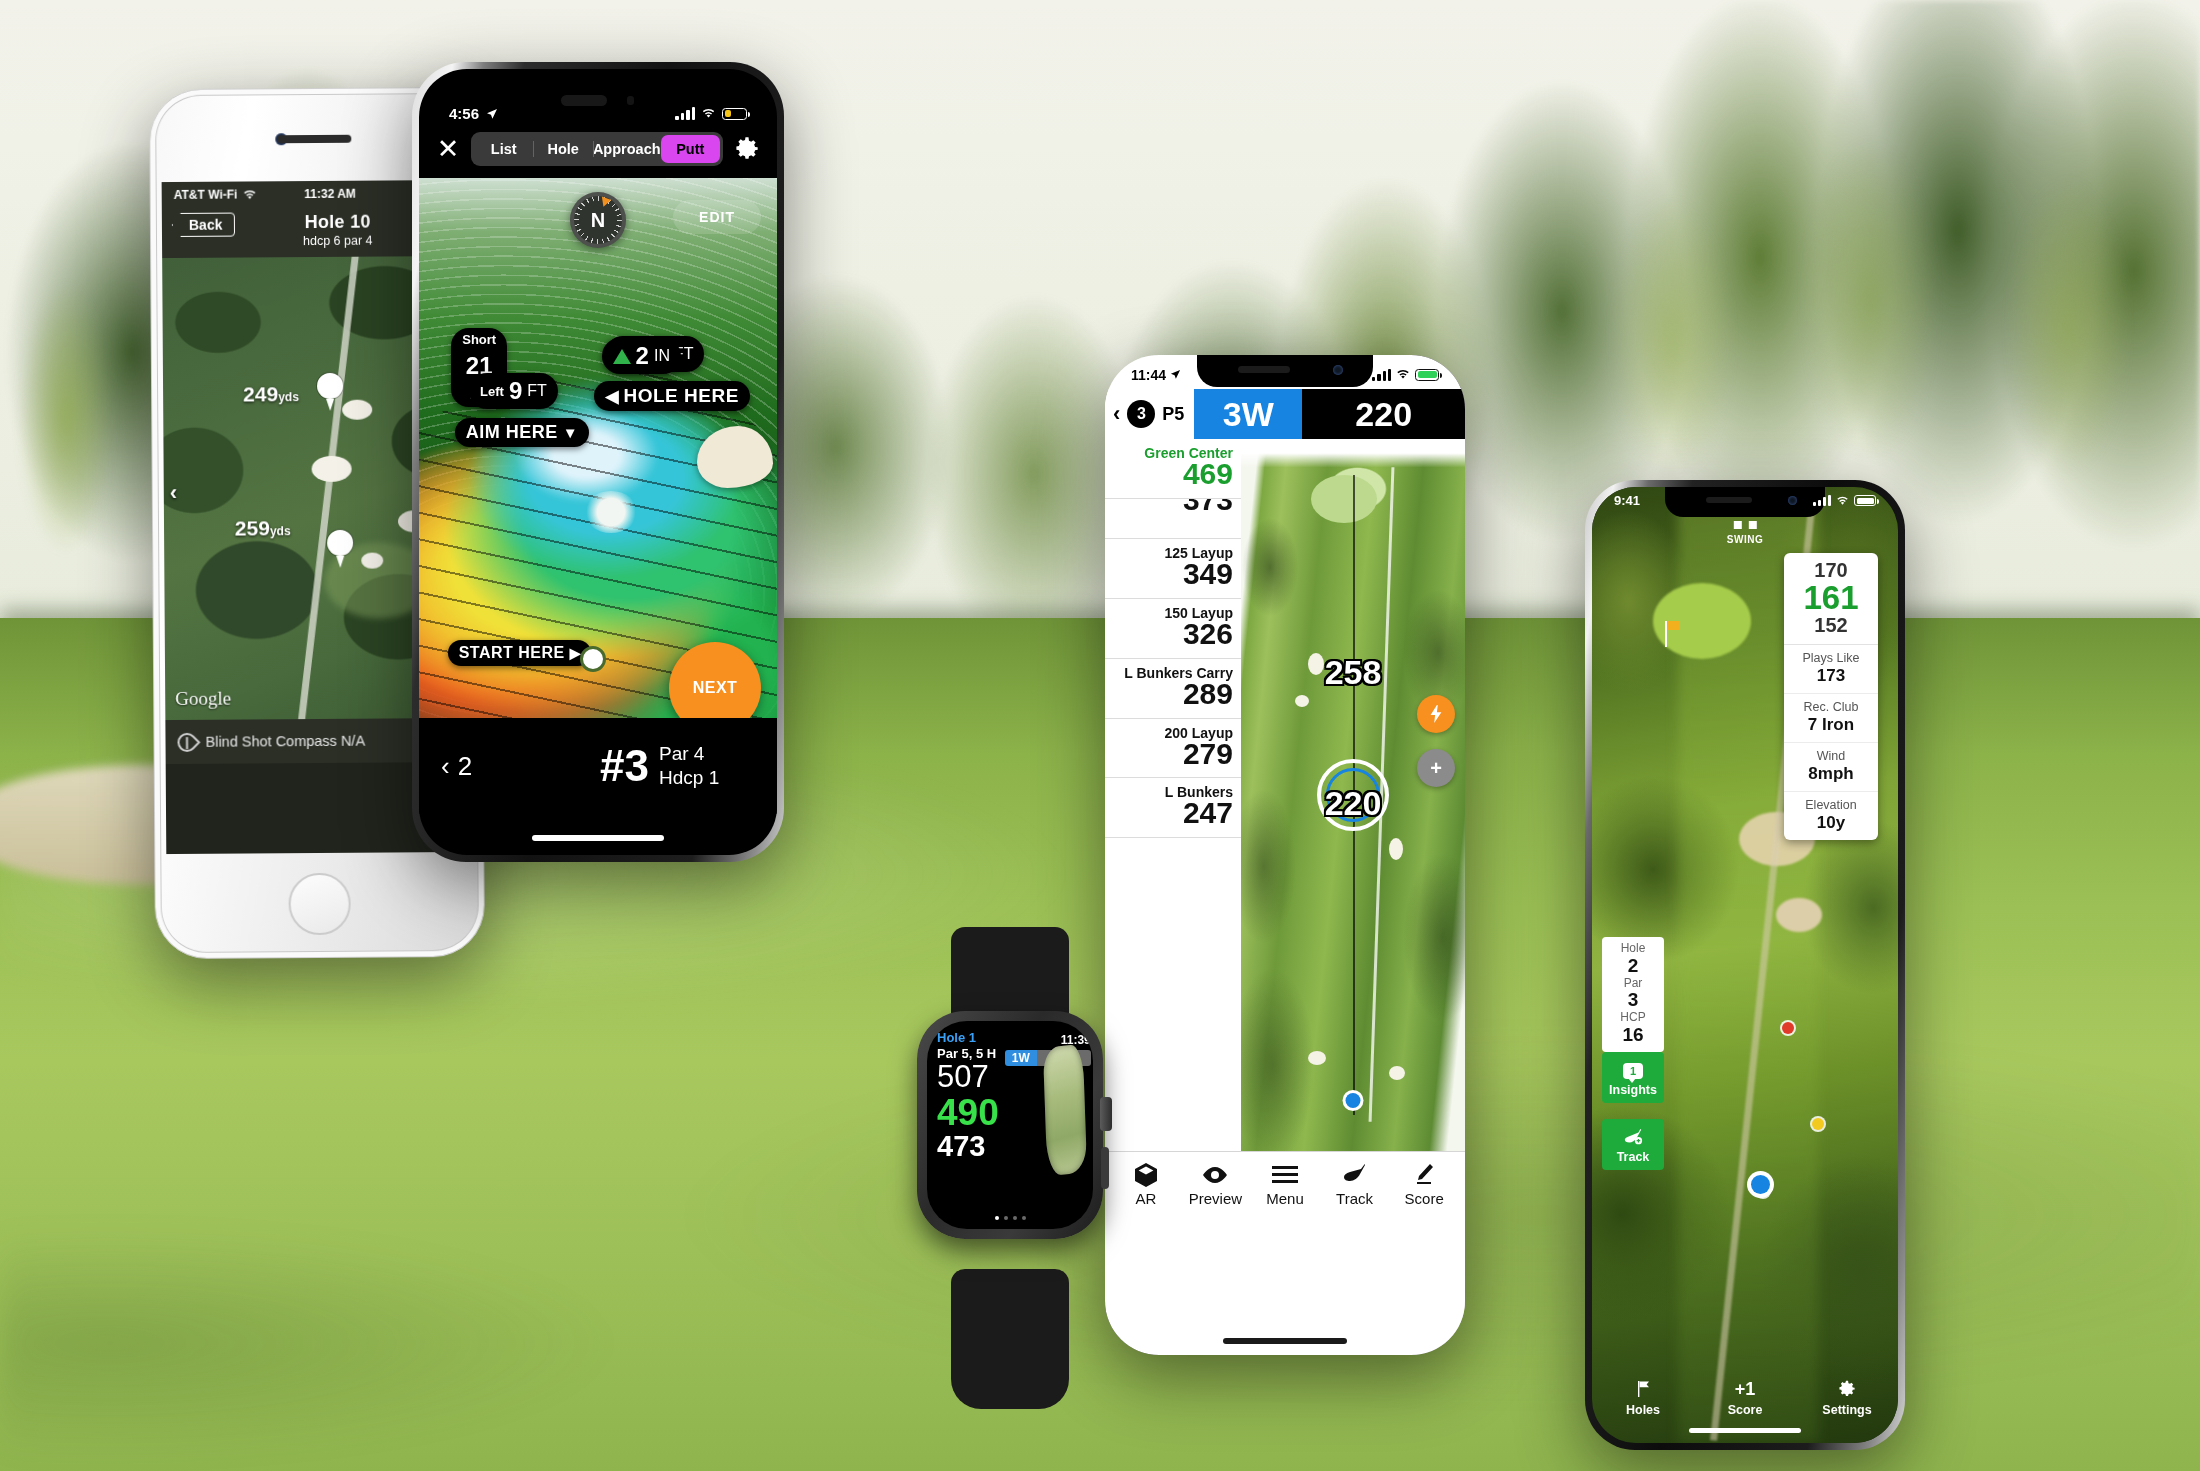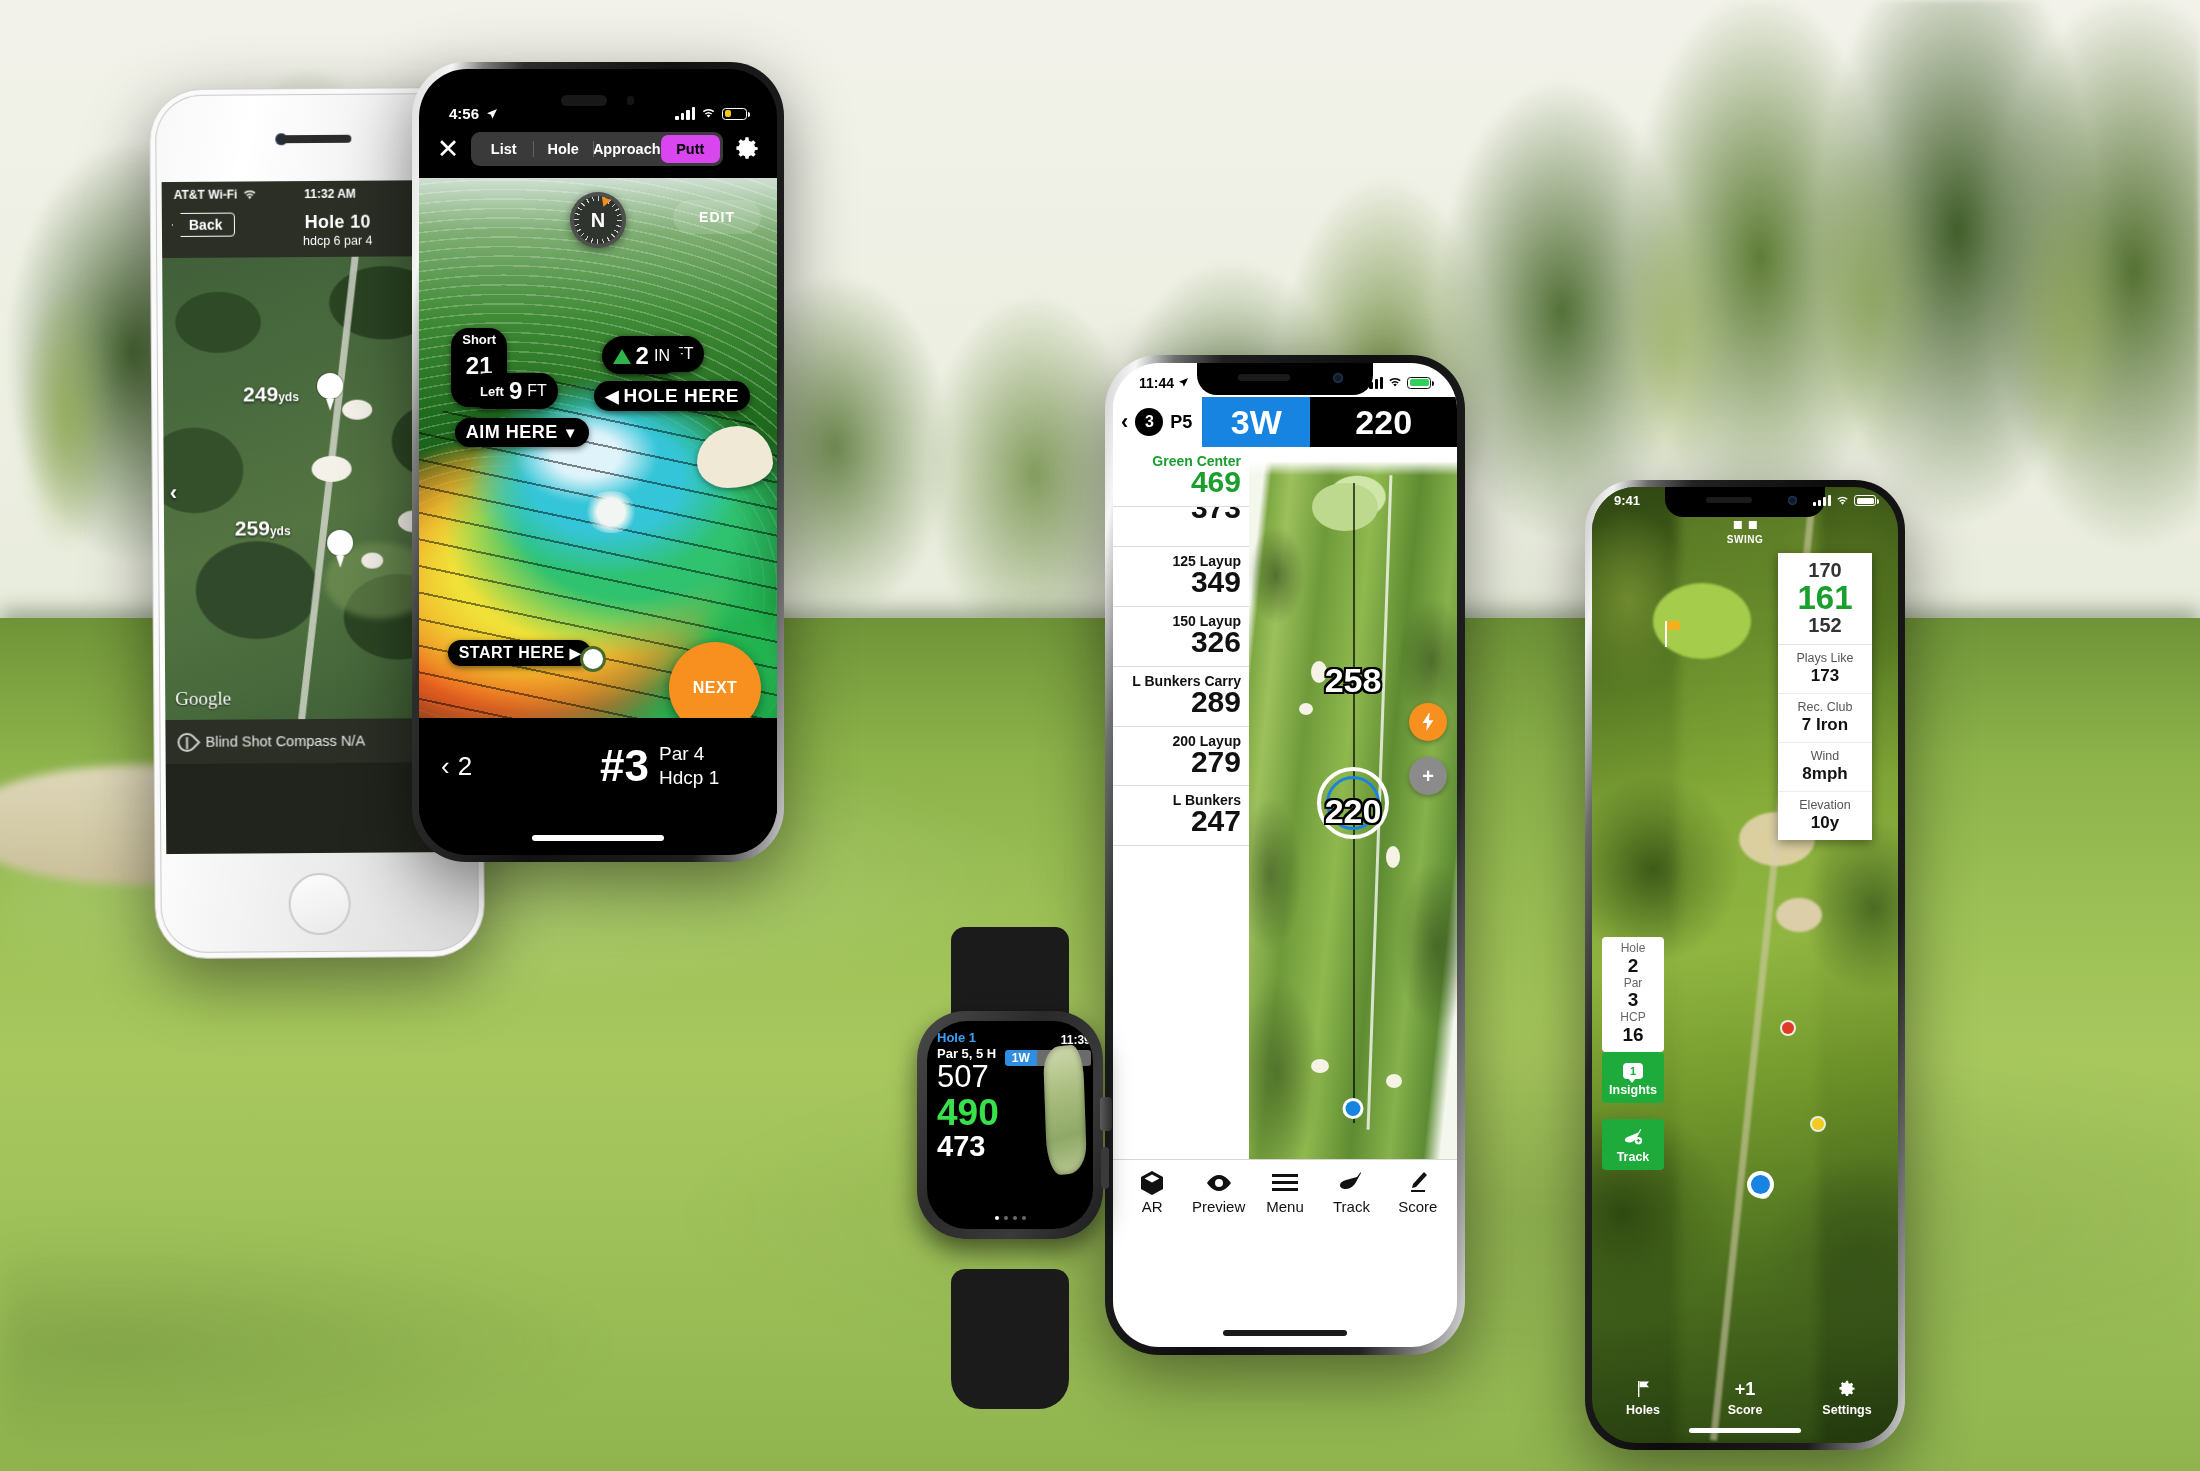--- a/index.html
+++ b/index.html
@@ -107,21 +107,21 @@
   }
   #phone2 .earpiece { position:absolute; left:46%; top:26px; transform:translateX(-50%); width:46px; height:11px; border-radius:7px; background:#181818; }
   #phone2 .frontcam { position:absolute; left:58%; top:27px; width:7px; height:9px; border-radius:3px; background:#141414; }
   #phone2 .homebar { position:absolute; left:50%; bottom:14px; transform:translateX(-50%); width:132px; height:6px; border-radius:3px; background:#fff; }
 
   
   #phone3 { left:1105px; top:355px; width:360px; height:1000px; }
   #phone3 .body {
     width:100%; height:100%; border-radius:54px;
     background:linear-gradient(100deg,#cfcfcf 0%,#f6f6f6 6%,#6f6f6f 13%,#1f1f1f 22%,#0e0e0e 50%,#202020 80%,#909090 93%,#dcdcdc 100%);
-    padding:8px; overflow:hidden; position:relative;
+    padding:0; overflow:hidden; position:relative;
   }
   #phone3 .screen { width:100%; height:100%; border-radius:46px; background:#fff; overflow:hidden; position:relative; }
   #phone3 .notch {
     position:absolute; left:50%; top:0; transform:translateX(-50%);
     width:176px; height:32px; background:#000; border-radius:0 0 20px 20px; z-index:8;
   }
   #phone3 .notch .spk { position:absolute; left:38%; top:11px; transform:translateX(-50%); width:52px; height:7px; border-radius:4px; background:#1b1b1b; }
   #phone3 .notch .cam { position:absolute; right:30px; top:10px; width:10px; height:10px; border-radius:50%; background:#101824; box-shadow:inset 0 0 3px #3b5c9c; }
   #phone3 .homebar { position:absolute; left:50%; bottom:11px; transform:translateX(-50%); width:124px; height:6px; border-radius:3px; background:#1a1a1a; }
 
@@ -432,21 +432,21 @@
   .p4-logo .tx { font-size:10px; font-weight:800; letter-spacing:.5px; margin-top:9px; }
   .p4-logo .sm { width:26px;height:13px;border-radius:0 0 13px 13px;background:#fff;margin:2px auto 0; }
   .p4-status { position:absolute; left:0; top:6px; width:100%; z-index:10;
     display:flex; justify-content:space-between; padding:0 22px; color:#fff; font-size:13px; font-weight:600; }
   .p4-status .bars { display:flex; align-items:flex-end; gap:2px; }
   .p4-status .bars i { display:block; width:3px; background:#fff; border-radius:1px; }
   .p4-batt { width:22px;height:11px;border:1.5px solid #fff;border-radius:3px;position:relative; }
   .p4-batt:after{content:"";position:absolute;right:-3.5px;top:3px;width:2px;height:5px;background:#fff;border-radius:0 2px 2px 0;}
   .p4-batt i{position:absolute;left:1.5px;top:1.5px;bottom:1.5px;right:1.5px;background:#fff;border-radius:1.5px;}
   .p4-card {
-    position:absolute; right:26px; top:66px; width:94px; background:#fff; border-radius:0;
+    position:absolute; right:20px; top:66px; width:94px; background:#fff; border-radius:6px;
     box-shadow:0 3px 10px rgba(0,0,0,.4); overflow:hidden; z-index:7; text-align:center;
   }
   .p4-card .dists { padding:7px 0 8px; border-bottom:1px solid #e2e2e2; }
   .p4-card .d1,.p4-card .d3 { font-size:20px; font-weight:700; color:#333; line-height:1.05; }
   .p4-card .d2 { font-size:33px; font-weight:800; color:#1a9e2e; line-height:1.02; }
   .p4-card .kv { padding:6px 2px 7px; border-bottom:1px solid #ececec; }
   .p4-card .kv:last-child { border-bottom:none; }
   .p4-card .k { font-size:12.5px; color:#555; }
   .p4-card .v { font-size:17px; font-weight:800; color:#111; margin-top:1px; }
   .p4-left { position:absolute; left:10px; top:450px; width:62px; z-index:7; }

